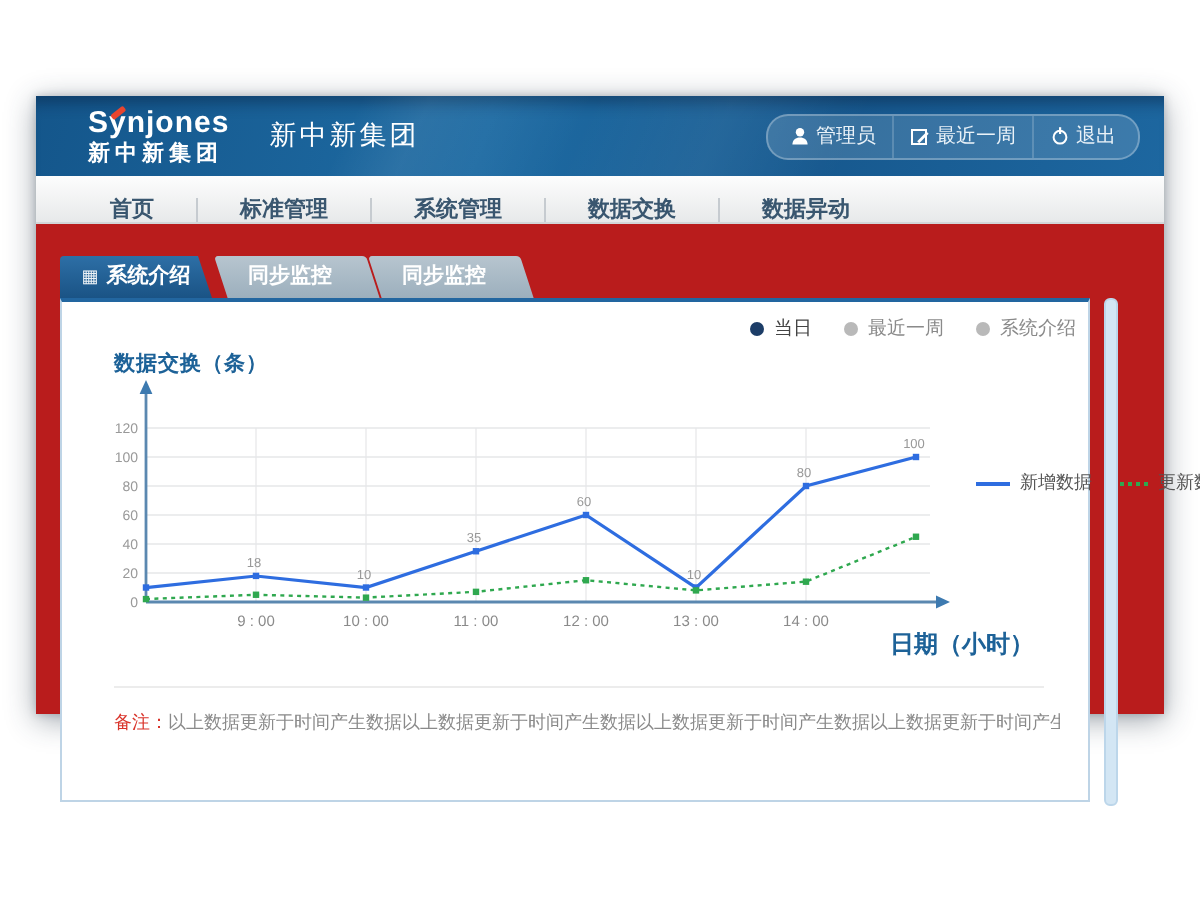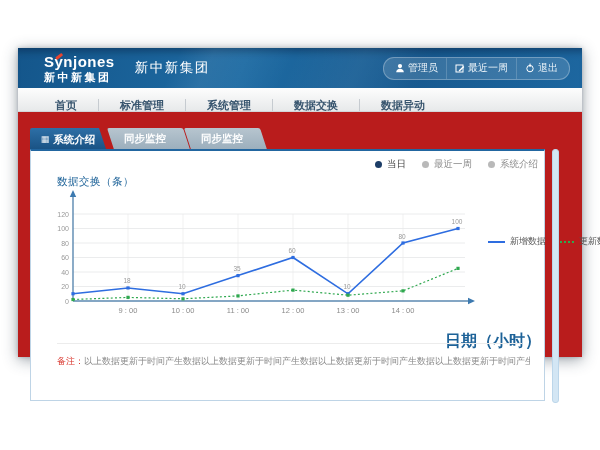--- a/index.html
+++ b/index.html
@@ -50,26 +50,26 @@
   .tab-icon{font-size:9px;line-height:1;opacity:.92}
   .card{
     position:absolute;left:12px;top:37px;width:515px;height:252px;box-sizing:border-box;
     background:#fff;border:1px solid #bed4e6;border-top:2px solid #2266a0;padding-left:23px;
   }
   .radios{position:absolute;top:7px;right:6px;display:flex;gap:16px;align-items:center}
   .radio-item{display:flex;align-items:center;gap:5px;font-size:9.5px;color:#8a8a8a;cursor:pointer}
   .radio-dot{width:7px;height:7px;border-radius:50%;background:#b9b9b9}
   .radio-item.selected .radio-dot{background:#1c3d67}
   .radio-item.selected{color:#444}
-  .y-title{position:absolute;left:26px;top:24px;font-size:10.5px;font-weight:normal;color:#1d6298;letter-spacing:.5px}
+  .y-title{position:absolute;left:26px;top:24px;font-size:10.5px;font-weight:bold;color:#1d6298;letter-spacing:.5px}
   .chart{position:absolute;left:26px;top:38px}
   .legend{position:absolute;left:457px;top:84px;display:flex;gap:11px}
   .legend-item{display:flex;align-items:center;gap:5px;font-size:9px;color:#555;cursor:pointer;white-space:nowrap}
   .legend-swatch{width:17px;height:0;border-top:2px solid #888}
-  .x-title{position:absolute;left:414px;top:180px;font-size:16px;font-weight:bold;color:#1d6298}
+  .x-title{position:absolute;left:414px;top:163px;font-size:12px;font-weight:bold;color:#1d6298}
   .divider{position:absolute;left:26px;right:22px;top:192px;border-top:1px solid #ececec}
   .note{position:absolute;left:26px;right:14px;top:204px;font-size:9px;color:#8a8a8a;line-height:1.5;white-space:nowrap;overflow:hidden}
   .note-label{color:#d9342b}
   .scrollbar{position:absolute;left:534px;top:37px;width:5px;height:252px;background:#d3e6f4;border:1px solid #bcd6ea;border-radius:3px;cursor:pointer}
 </style>
 </head>
 <body>
 
 <div class="window">
 

